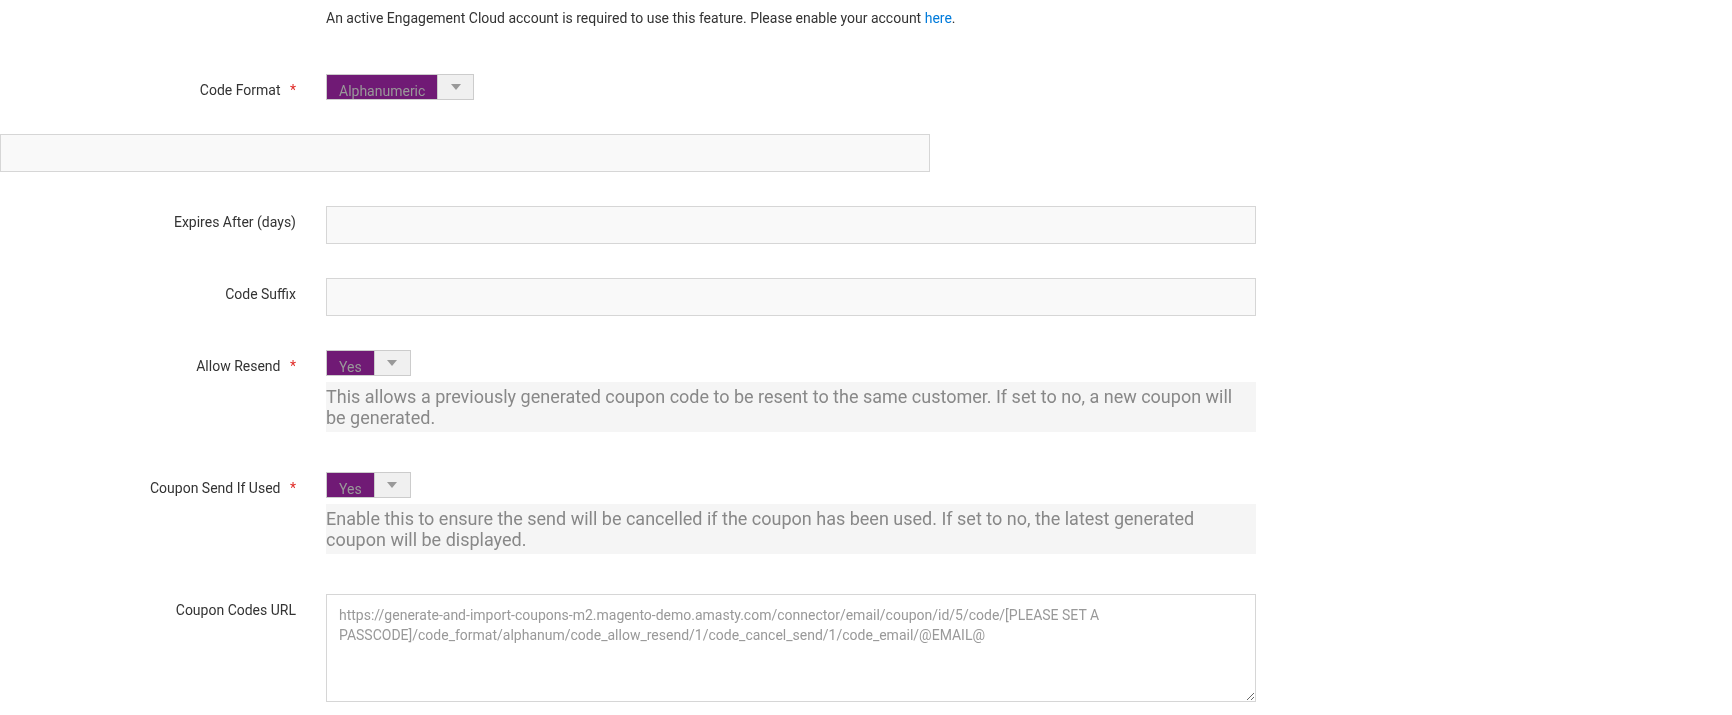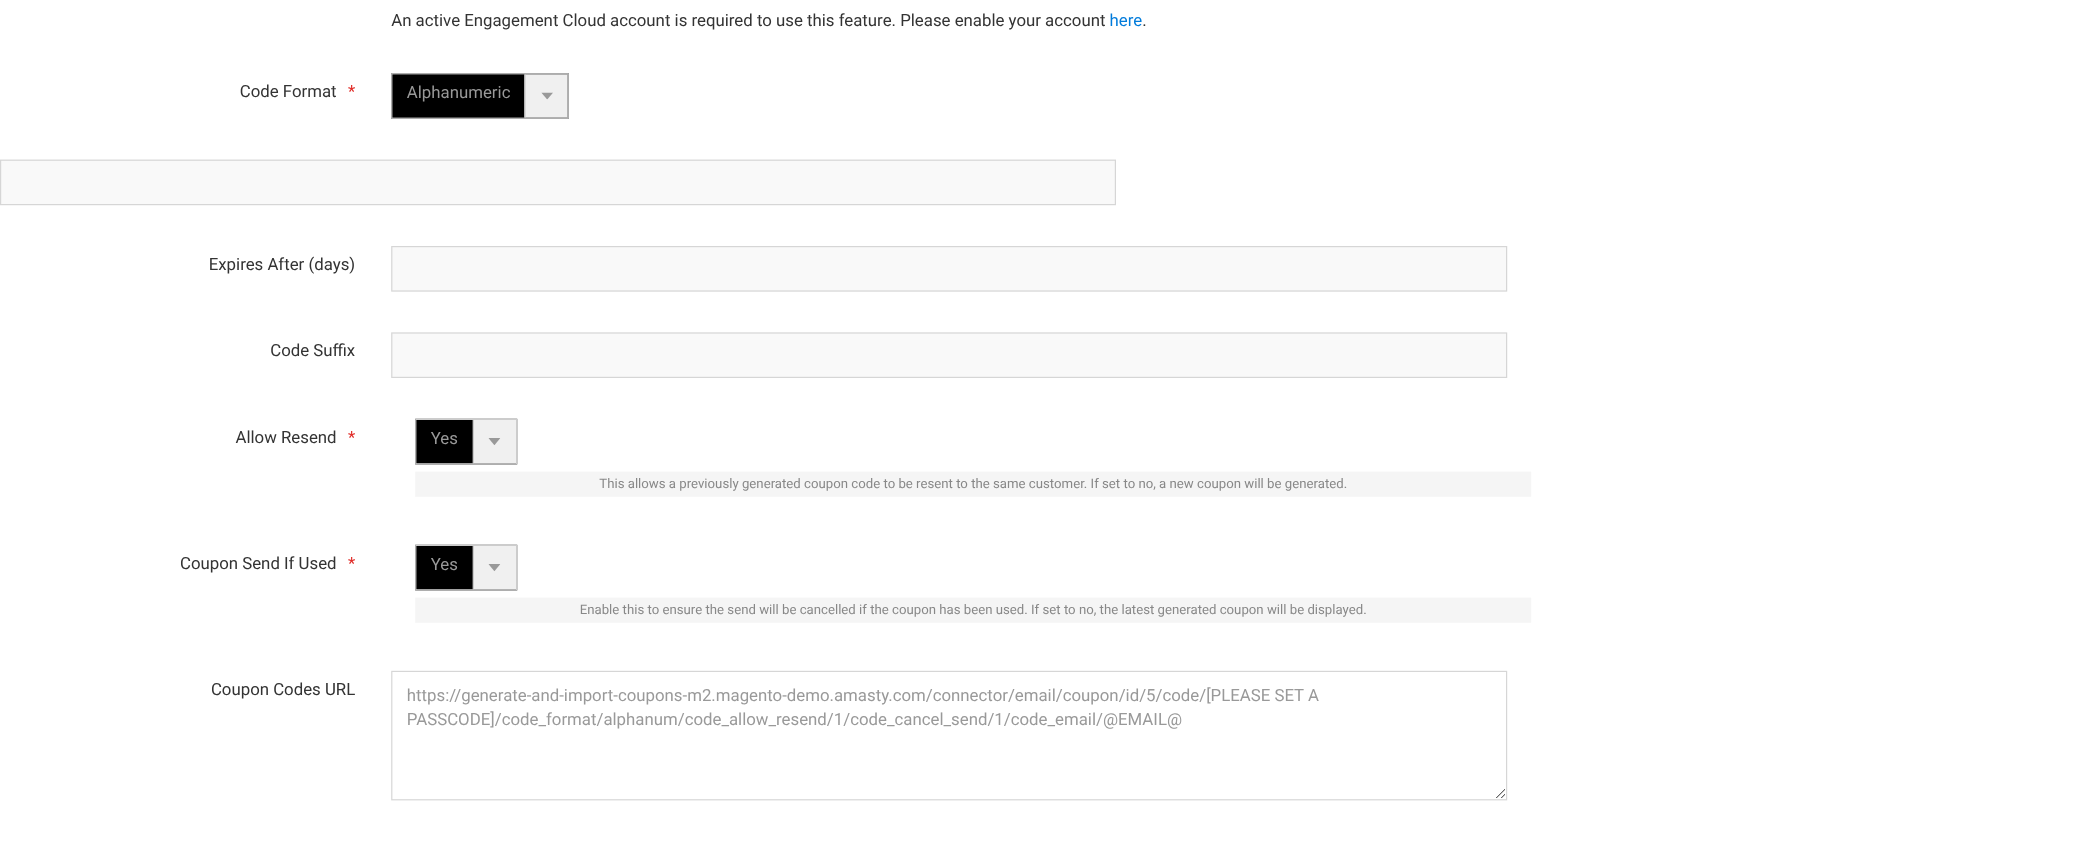--- a/index.html
+++ b/index.html
@@ -13,36 +13,35 @@
       color: #333;
       font-size: 14px;
       padding: 0;
     }
     .container {
       width: 1732px;
       padding: 10px 0 40px 0;
     }
     .notice {
       margin-left: 326px;
-      margin-bottom: 35px;
+      margin-bottom: 48px;
       font-size: 14px;
       color: #333;
     }
     .notice a {
       color: #007bdb;
       text-decoration: none;
     }
     .form-row {
       display: flex;
       align-items: flex-start;
       margin-bottom: 34px;
     }
     .form-row.with-help {
       margin-bottom: 40px;
-      gap: 20px;
     }
     .label-col {
       width: 326px;
       text-align: right;
       padding-right: 30px;
       padding-top: 8px;
       font-size: 14px;
       color: #333;
       flex-shrink: 0;
     }
@@ -51,22 +50,22 @@
       margin-left: 6px;
     }
     .field-col {
       flex: 1;
       max-width: 930px;
     }
     .select-wrapper {
       display: inline-flex;
       align-items: stretch;
       border: 1px solid #ccc;
-      background: #000000;
-      height: 38px;
+      background: #701a75;
+      height: 26px;
       color: #999;
       cursor: default;
     }
     .select-value {
       padding: 8px 12px;
       font-size: 14px;
       min-width: 100px;
     }
     .select-arrow {
       border-left: 1px solid #ccc;
@@ -102,24 +101,23 @@
       font-size: 14px;
       font-family: inherit;
       color: #999;
       resize: both;
       line-height: 1.45;
     }
     .help-text {
       margin-top: 6px;
       background: #f5f5f5;
       color: #888;
-      font-size: 11px;
+      font-size: 18px;
       padding: 4px 0;
       width: 100%;
-      text-align: center;
     }
   </style>
 </head>
 <body>
 
 <div class="container">
 
   <div class="notice">
     <span>An active Engagement Cloud account is required to use this feature. Please enable your account </span><a href="#">here</a><span>.</span>
   </div>

